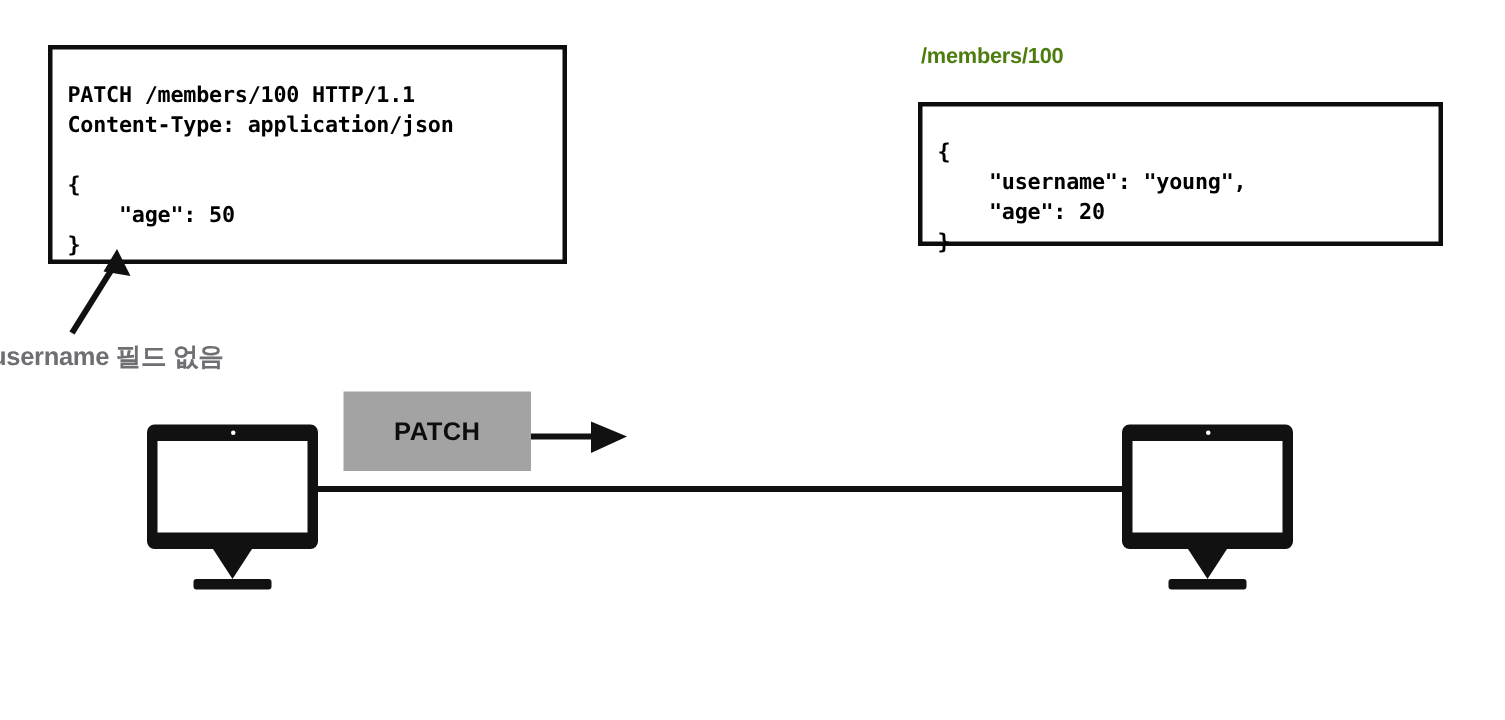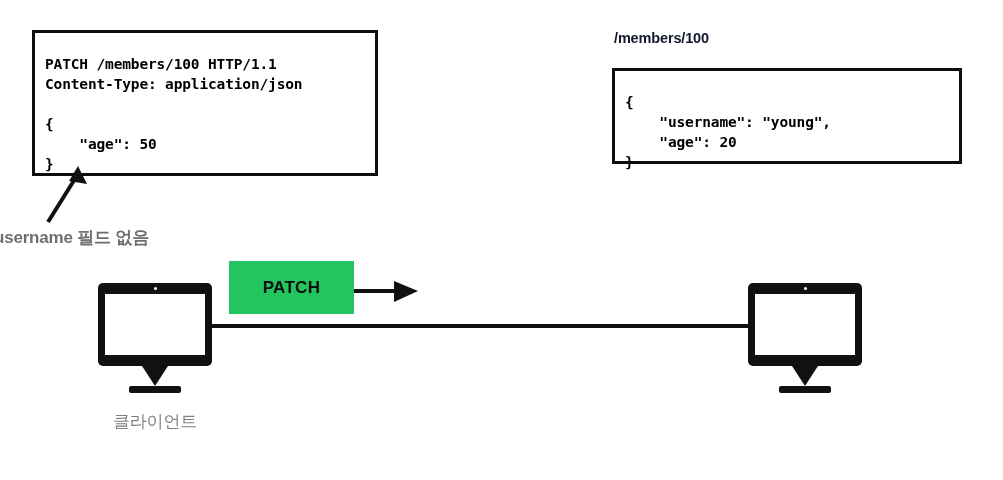--- a/index.html
+++ b/index.html
@@ -47,21 +47,21 @@
     letter-spacing: -0.15px;
   }
 
   
   #resource-url {
     position: absolute;
     left: 614px;
     top: 30px;
     font-size: 14.5px;
     font-weight: bold;
-    color: #0f172a;
+    color: #4d7c0f;
     letter-spacing: -0.15px;
   }
 
   
   #callout-note {
     position: absolute;
     left: -6px;
     top: 226px;
     font-size: 17px;
     font-weight: bold;
@@ -88,21 +88,21 @@
     background: #111111;
   }
 
   
   #method-badge {
     position: absolute;
     left: 229px;
     top: 261px;
     width: 125px;
     height: 53px;
-    background: #22c55e;
+    background: #a3a3a3;
     display: flex;
     align-items: center;
     justify-content: center;
   }
   #method-badge-label {
     font-size: 17px;
     font-weight: bold;
     color: #0d0d0d;
     letter-spacing: 0.3px;
   }
@@ -208,21 +208,20 @@
   <polygon points="40,2 64,12 40,23" fill="#111111"></polygon>
 </svg>
 
 <div class="node" id="client-node">
   <div class="monitor">
     <div class="cam"></div>
     <div class="screen"></div>
   </div>
   <div class="neck"></div>
   <div class="base"></div>
-  <div class="node-label">클라이언트</div>
 </div>
 
 <div class="node" id="server-node">
   <div class="monitor">
     <div class="cam"></div>
     <div class="screen"></div>
   </div>
   <div class="neck"></div>
   <div class="base"></div>
 </div>

